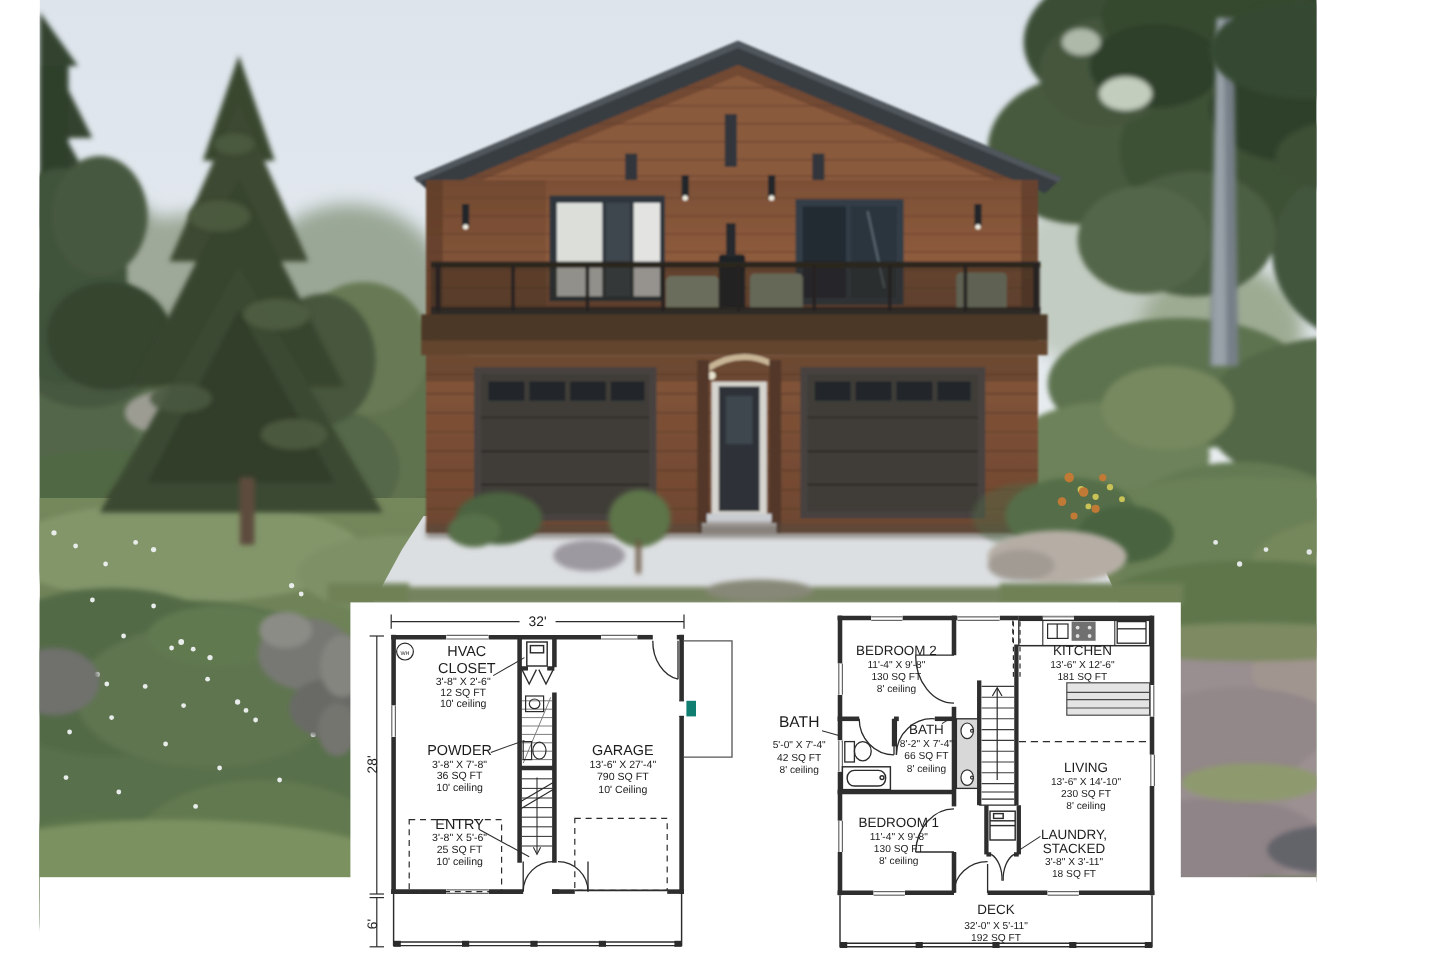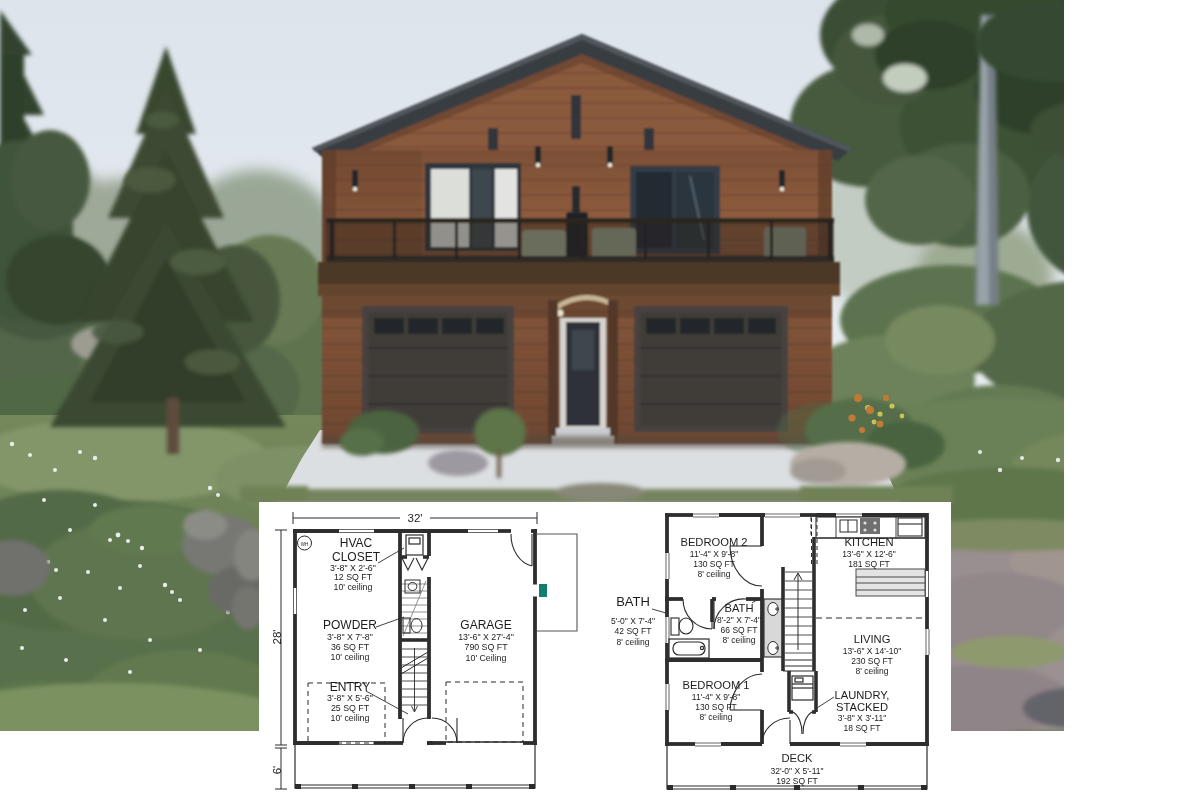--- a/index.html
+++ b/index.html
@@ -1,16 +1,16 @@
 <!DOCTYPE html>
 <html><head>
 <meta charset="utf-8">
 <style>
 html,body{margin:0;padding:0;background:#fff;}
-#stage{position:relative;width:1064px;height:800px;overflow:hidden;font-family:"Liberation Sans",sans-serif;}
+#stage{position:relative;width:1064px;height:800px;overflow:hidden;font-family:"Liberation Sans",sans-serif;padding-left:33px;}
 svg text{font-family:"Liberation Sans",sans-serif;fill:#1c1c1c;}
 </style>
 </head>
 <body>
 <div id="stage">
 <svg width="1200" height="800" viewBox="0 0 1200 800">
 <defs>
 <linearGradient id="skyg" x1="0" y1="0" x2="0" y2="1">
 <stop offset="0" stop-color="#dde4ec"></stop>
           <stop offset="0.6" stop-color="#e3e9ee"></stop>

